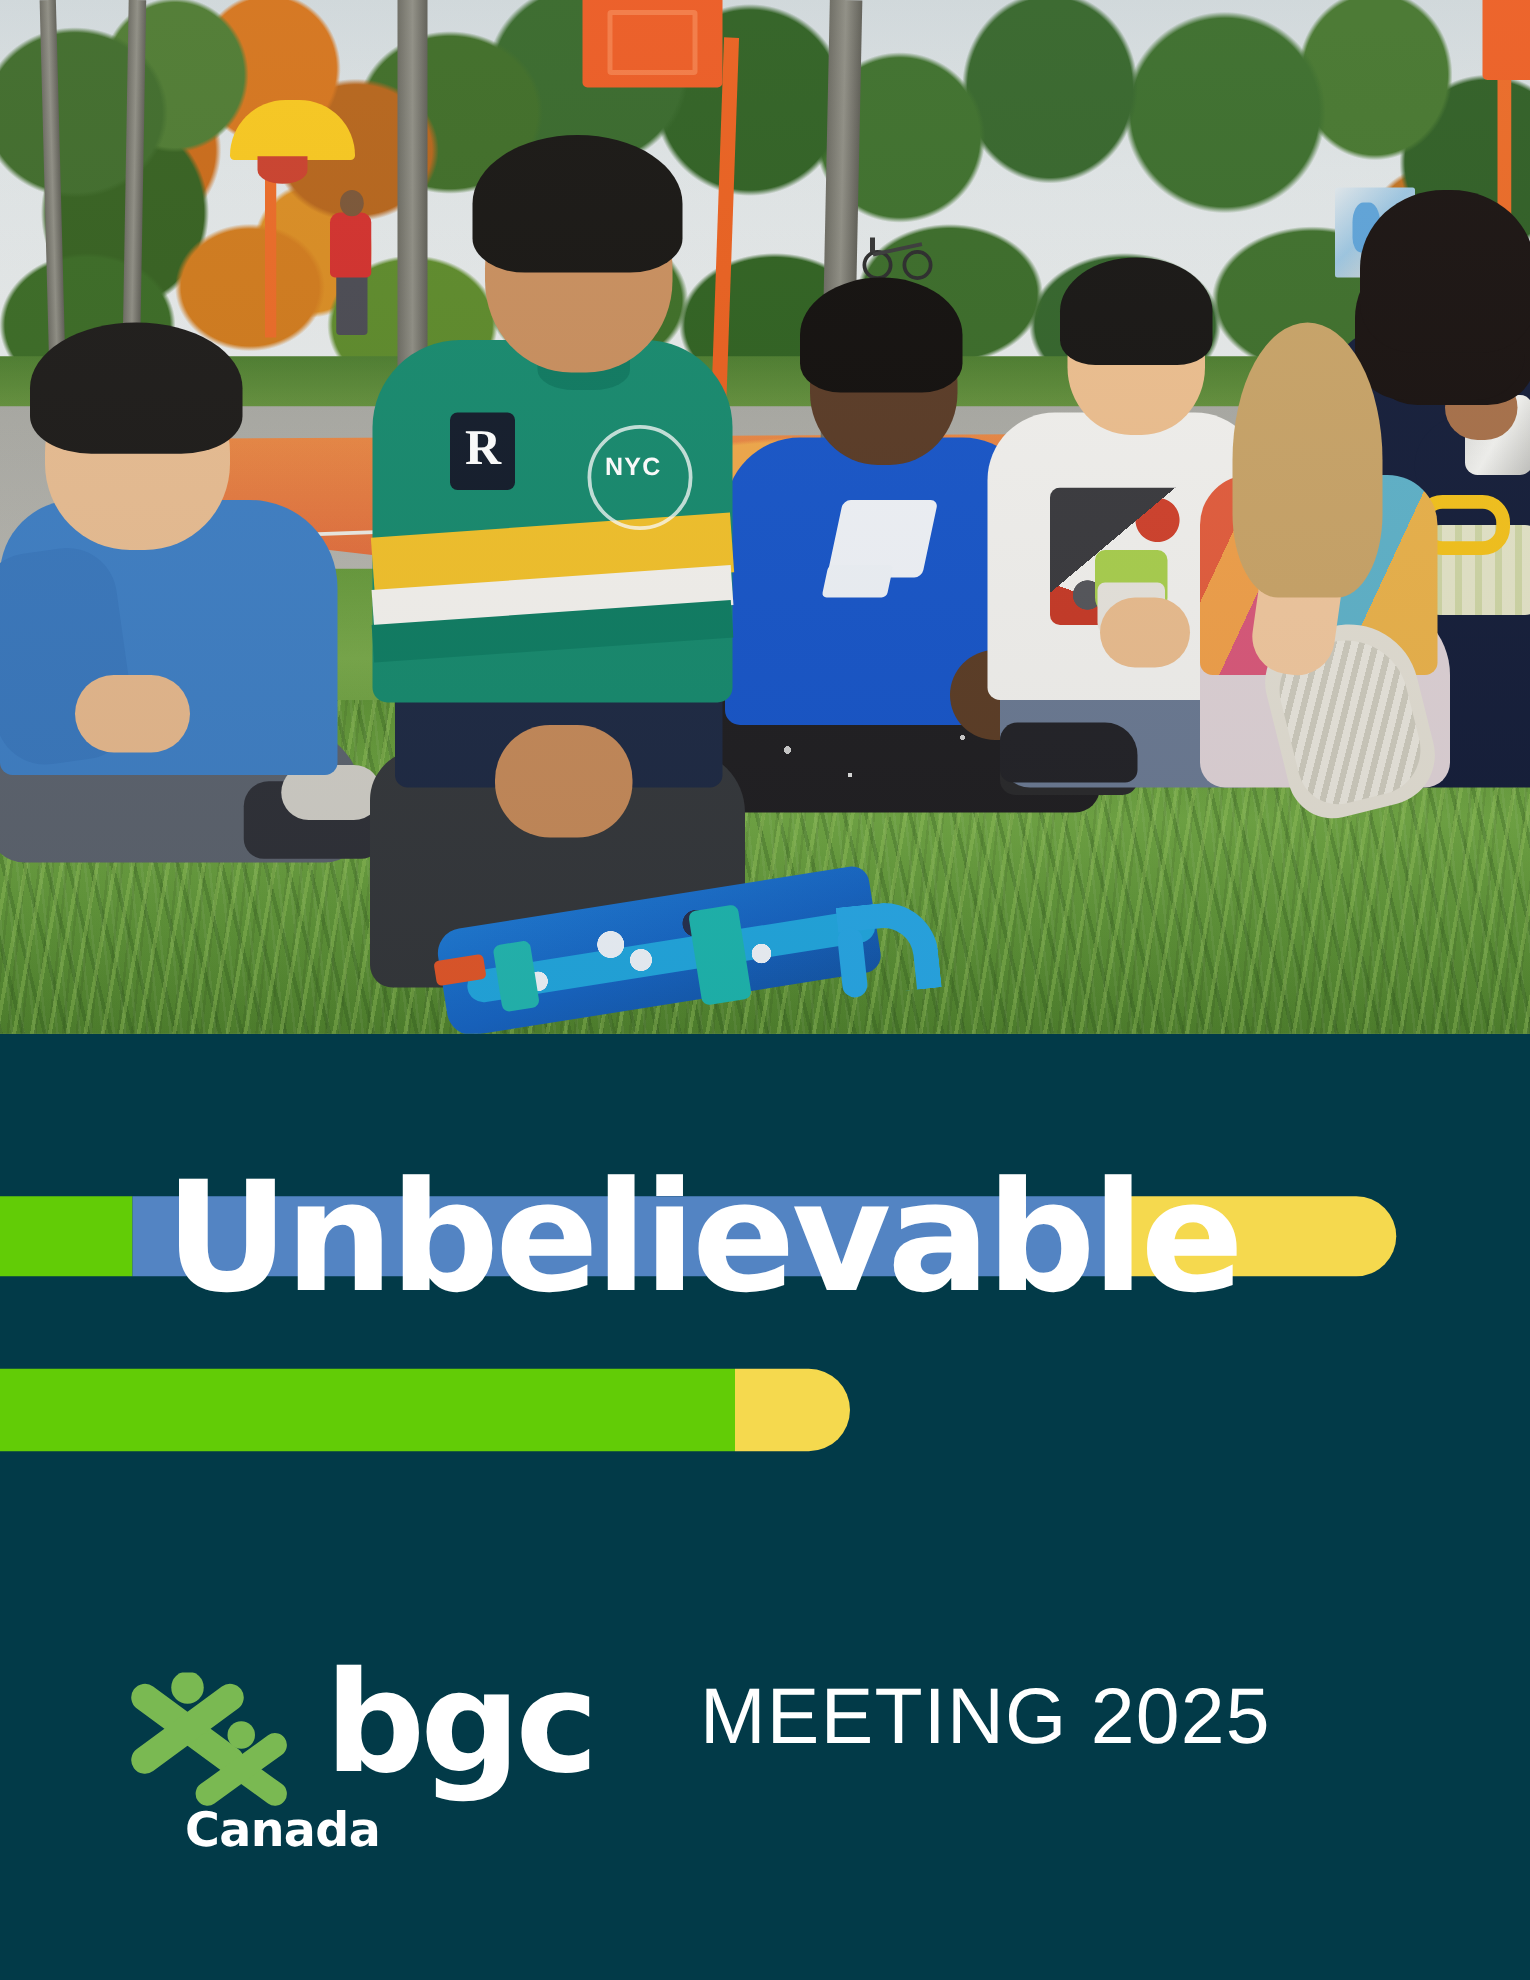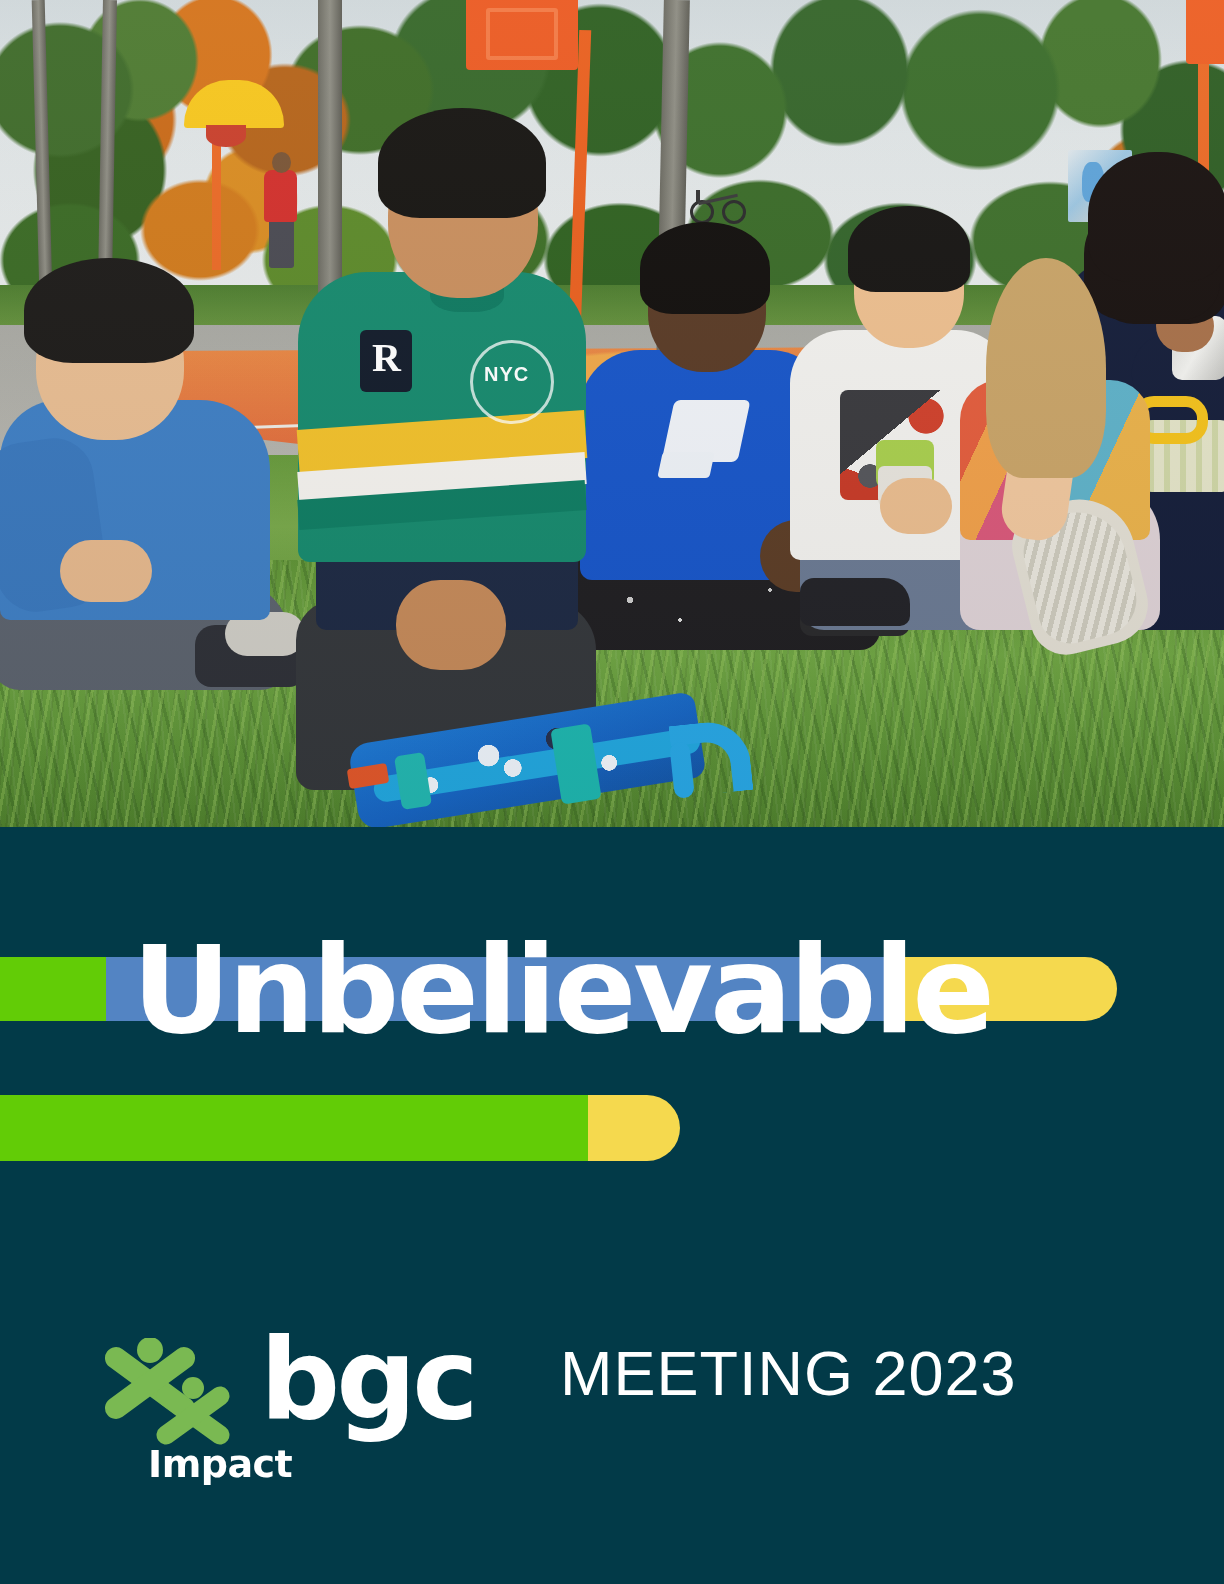--- a/index.html
+++ b/index.html
@@ -482,21 +482,21 @@
         <g stroke="#7ab952" stroke-width="19" stroke-linecap="round" fill="none">
           <line x1="63" y1="58" x2="117" y2="97"></line>
           <line x1="117" y1="58" x2="63" y2="97"></line>
         </g>
         <circle cx="90" cy="50" r="11" fill="#7ab952"></circle>
       </svg>
 
       <div class="logo-word">
         <div class="logo-bgc">bgc</div>
       </div>
-      <div class="logo-canada">Impact</div>
+      <div class="logo-canada">Canada</div>
     </div>
 
     <div class="agm">
-      <span class="l2">MEETING 2023</span>
+      <span class="l2">MEETING 2025</span>
     </div>
   </div>
 
 </div>
 
 </body></html>

